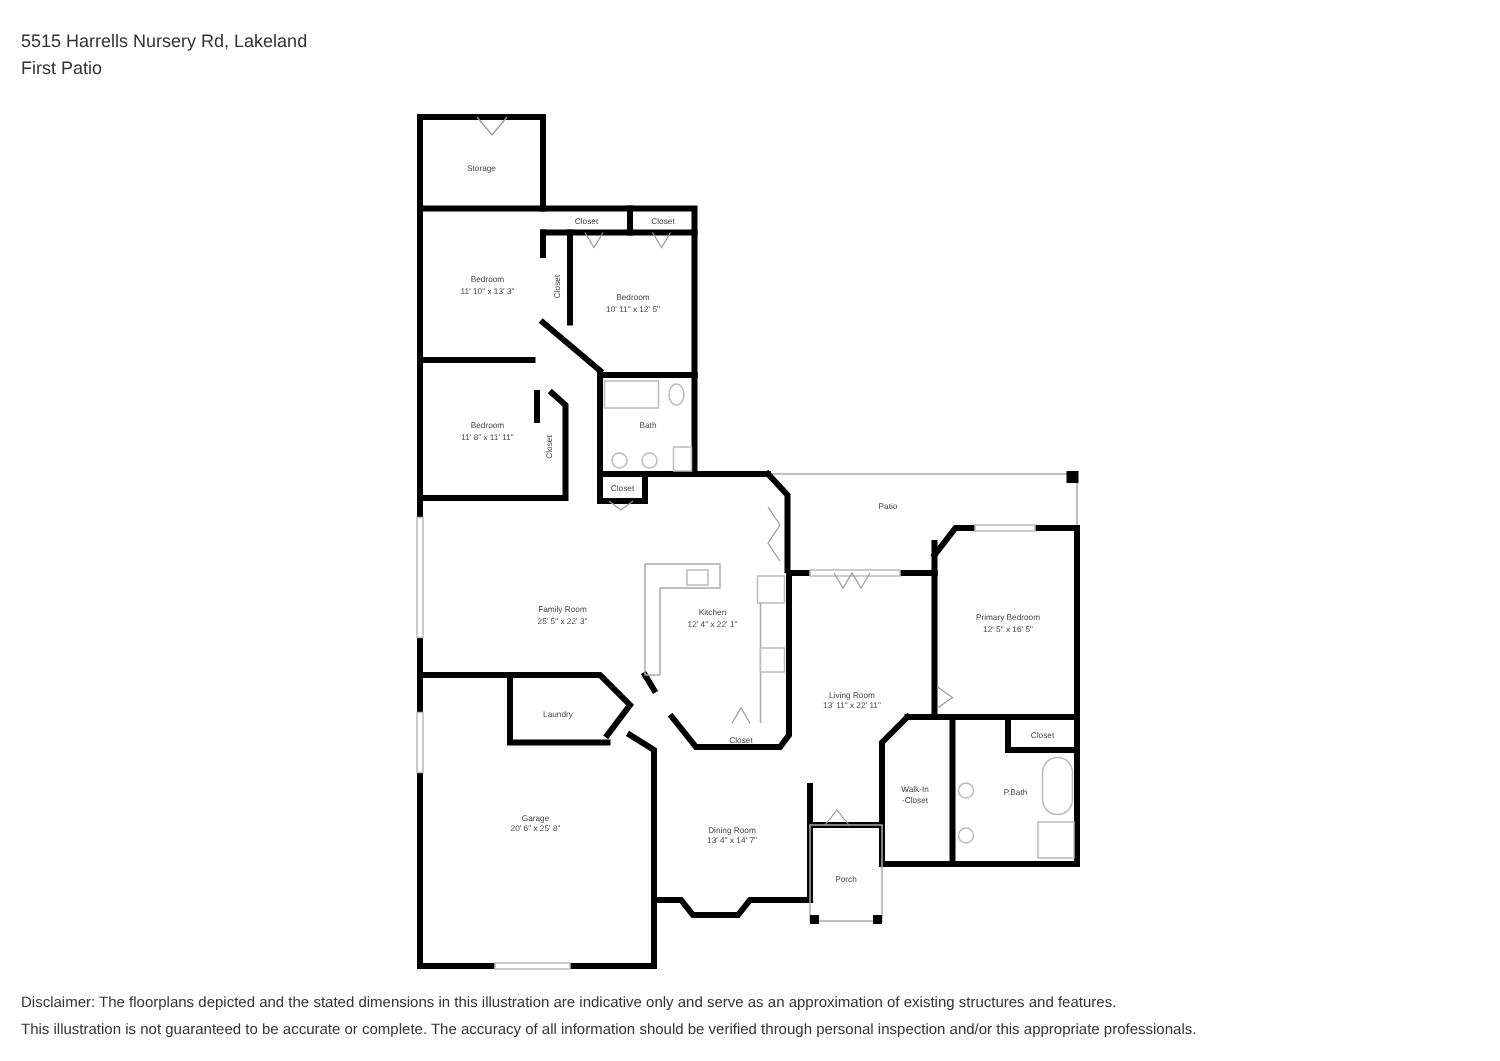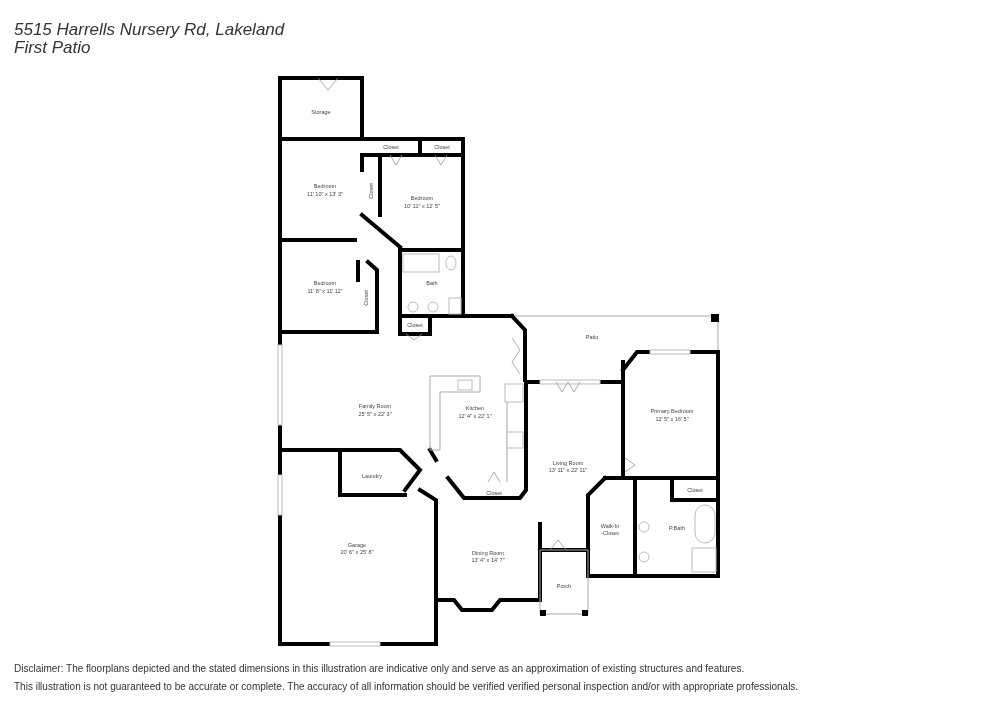--- a/index.html
+++ b/index.html
@@ -1,17 +1,17 @@
 <!DOCTYPE html>
 <html><head>
 <meta charset="utf-8">
 <style>
   html, body { margin:0; padding:0; background:#ffffff; }
   body { width:1000px; height:707px; position:relative; overflow:hidden; font-family:"Liberation Sans", sans-serif; color:#222; }
-  .hdr { position:absolute; left:14px; font-size:17px; color:#333;font-style:italic; }
+  .hdr { position:absolute; left:14px; font-size:12px; color:#333; }
   #addr { top:20px; }
   #floor { top:38px; }
   .disc { position:absolute; left:14px; font-size:10px; color:#333; }
   #disc1 { top:663px; }
   #disc2 { top:681px; }
   svg#plan { position:absolute; left:0; top:0; }
   .w { stroke:#000; stroke-width:4; fill:none; stroke-linecap:square; }
   .thin { stroke:#aaa; stroke-width:1; fill:none; }
   .win { stroke:#bbb; stroke-width:1; fill:#fff; }
   .door { stroke:#999; stroke-width:0.8; fill:none; }
@@ -132,13 +132,13 @@
   <text class="lbl" x="610" y="535">-Closet</text>
   <text class="lbl" x="677" y="530">P.Bath</text>
   <text class="lbl" x="357" y="547">Garage</text>
   <text class="lbl" x="357" y="554">20' 6" x 25' 8"</text>
   <text class="lbl" x="488" y="555">Dining Room</text>
   <text class="lbl" x="488" y="562">13' 4" x 14' 7"</text>
   <text class="lbl" x="564" y="588">Porch</text>
 </svg>
 
 <div class="disc" id="disc1">Disclaimer: The floorplans depicted and the stated dimensions in this illustration are indicative only and serve as an approximation of existing structures and features.</div>
-<div class="disc" id="disc2">This illustration is not guaranteed to be accurate or complete. The accuracy of all information should be verified verified personal inspection and/or with appropriate professionals.</div>
+<div class="disc" id="disc2">This illustration is not guaranteed to be accurate or complete. The accuracy of all information should be verified through personal inspection and/or this appropriate professionals.</div>
 
 </body></html>

